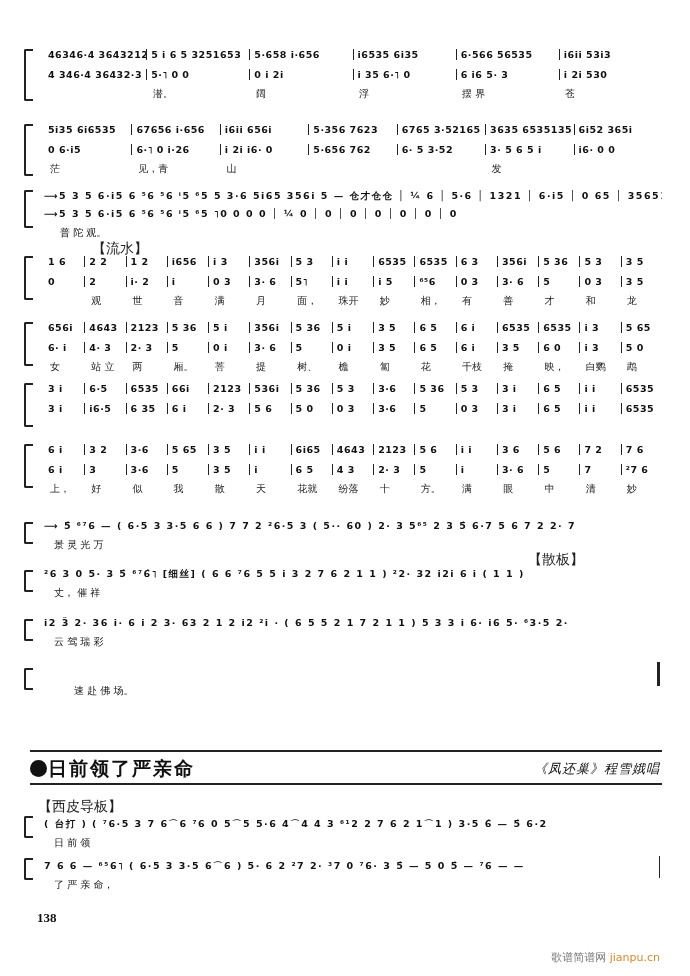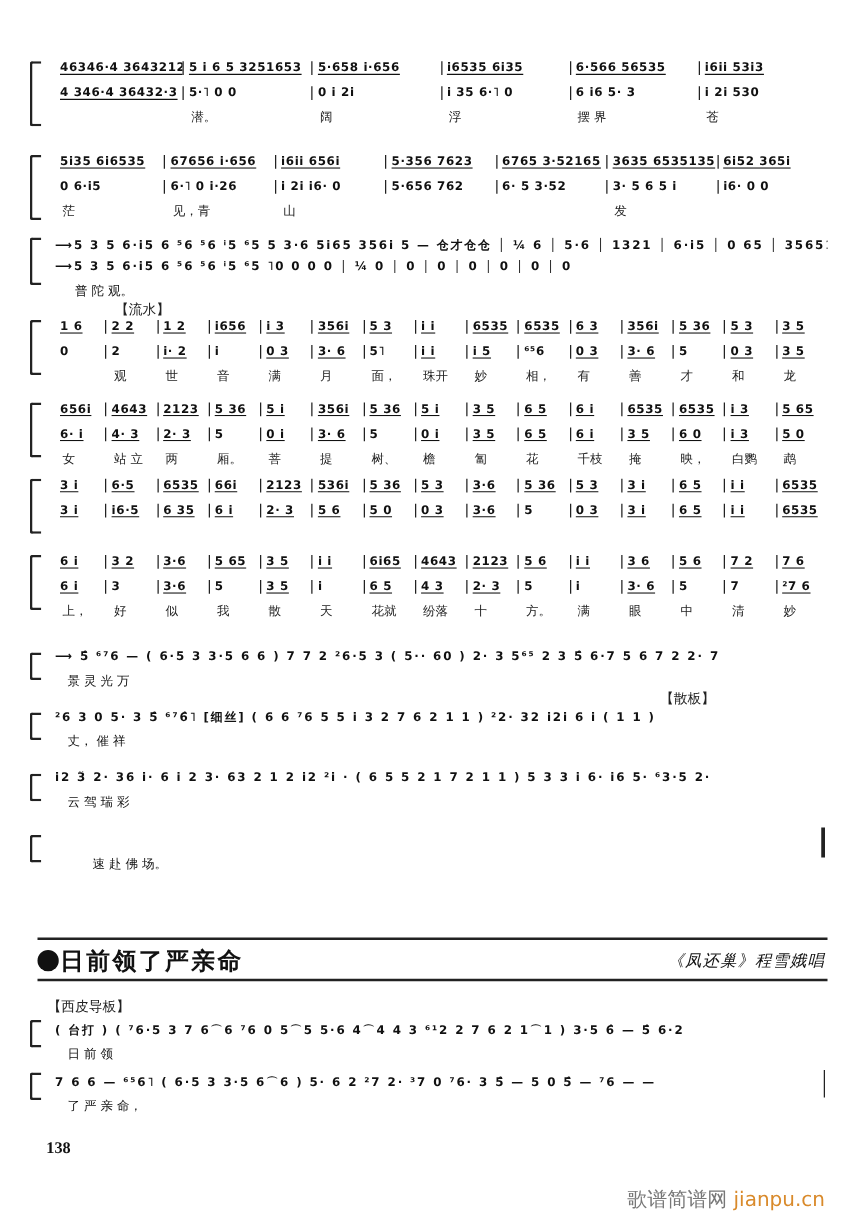--- a/index.html
+++ b/index.html
@@ -8,28 +8,28 @@
   .sys { position:absolute; left:30px; right:28px; }
   .brace { position:absolute; left:-6px; top:4px; width:7px; border:2px solid #222; border-right:none; border-radius:2px 0 0 2px; }
   .row { position:absolute; left:14px; right:0; display:flex; white-space:nowrap; font-size:9.5px; font-weight:bold; letter-spacing:0.5px; }
   .cell { flex:1 1 0; padding-left:4px; overflow:hidden; }
   .cell.bar { border-left:1.5px solid #222; }
   .u { text-decoration:underline; text-decoration-thickness:1.2px; text-underline-offset:2px; }
   .lyr { position:absolute; left:14px; right:0; display:flex; font-size:10px; color:#222; }
   .lyr span { flex:1 1 0; padding-left:6px; }
   .free { position:absolute; left:14px; right:0; font-size:9.5px; font-weight:bold; letter-spacing:1.5px; white-space:nowrap; overflow:hidden; }
   .freel { position:absolute; left:14px; right:0; font-size:10px; white-space:nowrap; }
-  .tag { position:absolute; font-size:11px; color:#222; }
+  .tag { position:absolute; font-size:14px; color:#222; }
   .endbar { position:absolute; right:18px; width:3px; background:#222; }
   .rule { position:absolute; left:30px; right:28px; background:#222; }
   .title { position:absolute; left:48px; top:756px; font-family:Liberation Serif, serif; font-weight:bold; font-size:19px; letter-spacing:2px; }
   .dot { position:absolute; left:30px; top:760px; width:17px; height:17px; border-radius:50%; background:#111; }
   .credit { position:absolute; right:30px; top:760px; font-family:"DejaVu Serif", serif; font-size:13px; font-style:italic; letter-spacing:1px; }
   .pagenum { position:absolute; left:37px; top:910px; font-family:"Liberation Serif", serif; font-weight:bold; font-size:13px; }
-  .wm { position:absolute; right:30px; top:950px; font-size:16px; color:#777; }
+  .wm { position:absolute; right:30px; top:950px; font-size:11px; color:#777; }
   .wm b { color:#d98a2b; font-weight:normal; }
 </style>
 </head>
 <body>
 
 <div class="sys" style="top:45px;height:60px;">
   <div class="brace" style="height:48px;"></div>
   <div class="row" style="top:4px;">
     <span class="cell u">46346·4  36432123</span>
     <span class="cell bar u">5 i 6 5  3251653</span>

